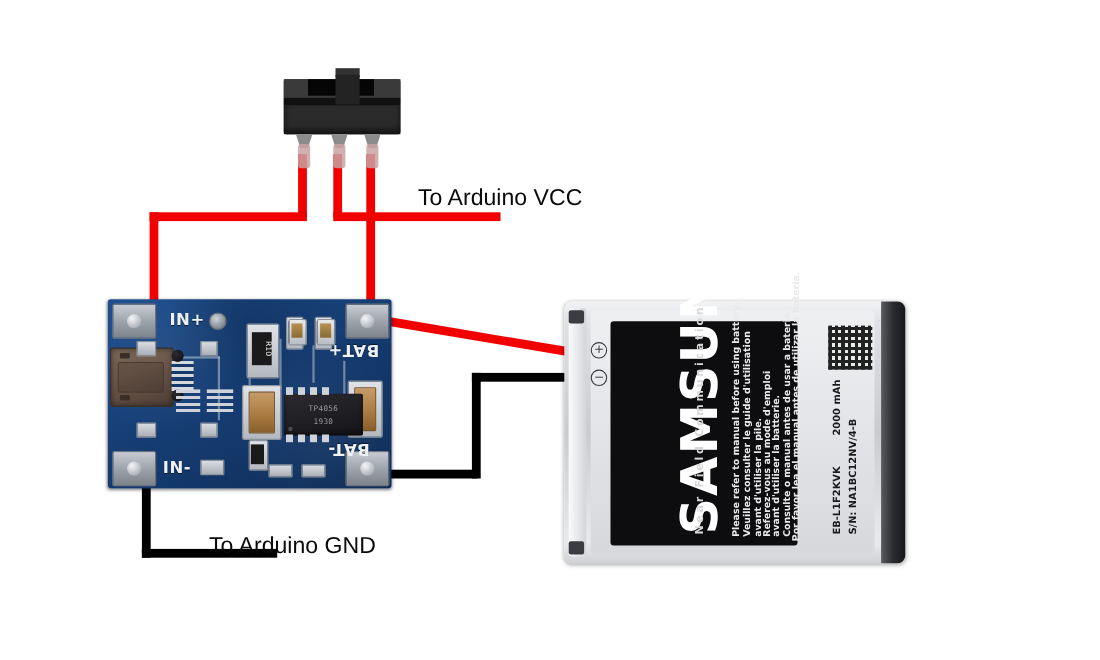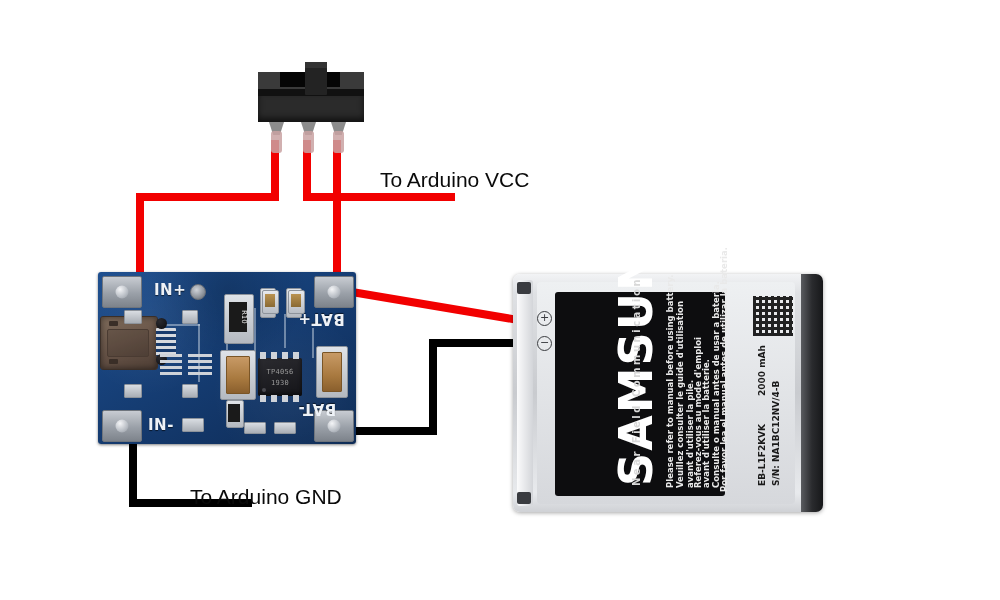--- a/index.html
+++ b/index.html
@@ -214,20 +214,21 @@
     width:10px; height:13px;
     background: linear-gradient(180deg,#b99250,#8a6a33);
   }
   .ic-chip {
     position: absolute;
     left: 160px; top: 86px;
     width: 44px; height: 38px;
     background: linear-gradient(165deg,#2b2b30,#141418);
     border-radius: 2px;
     box-shadow: inset 0 -2px 4px rgba(0,0,0,.6);
+    padding-left: 28px;
   }
   .ic-text {
     position:absolute;
     left:0; right:0; top:10px;
     text-align:center;
     color:#9a9a9a;
     font-family:"DejaVu Sans Mono", monospace;
     font-size:7px;
     letter-spacing:.3px;
   }

